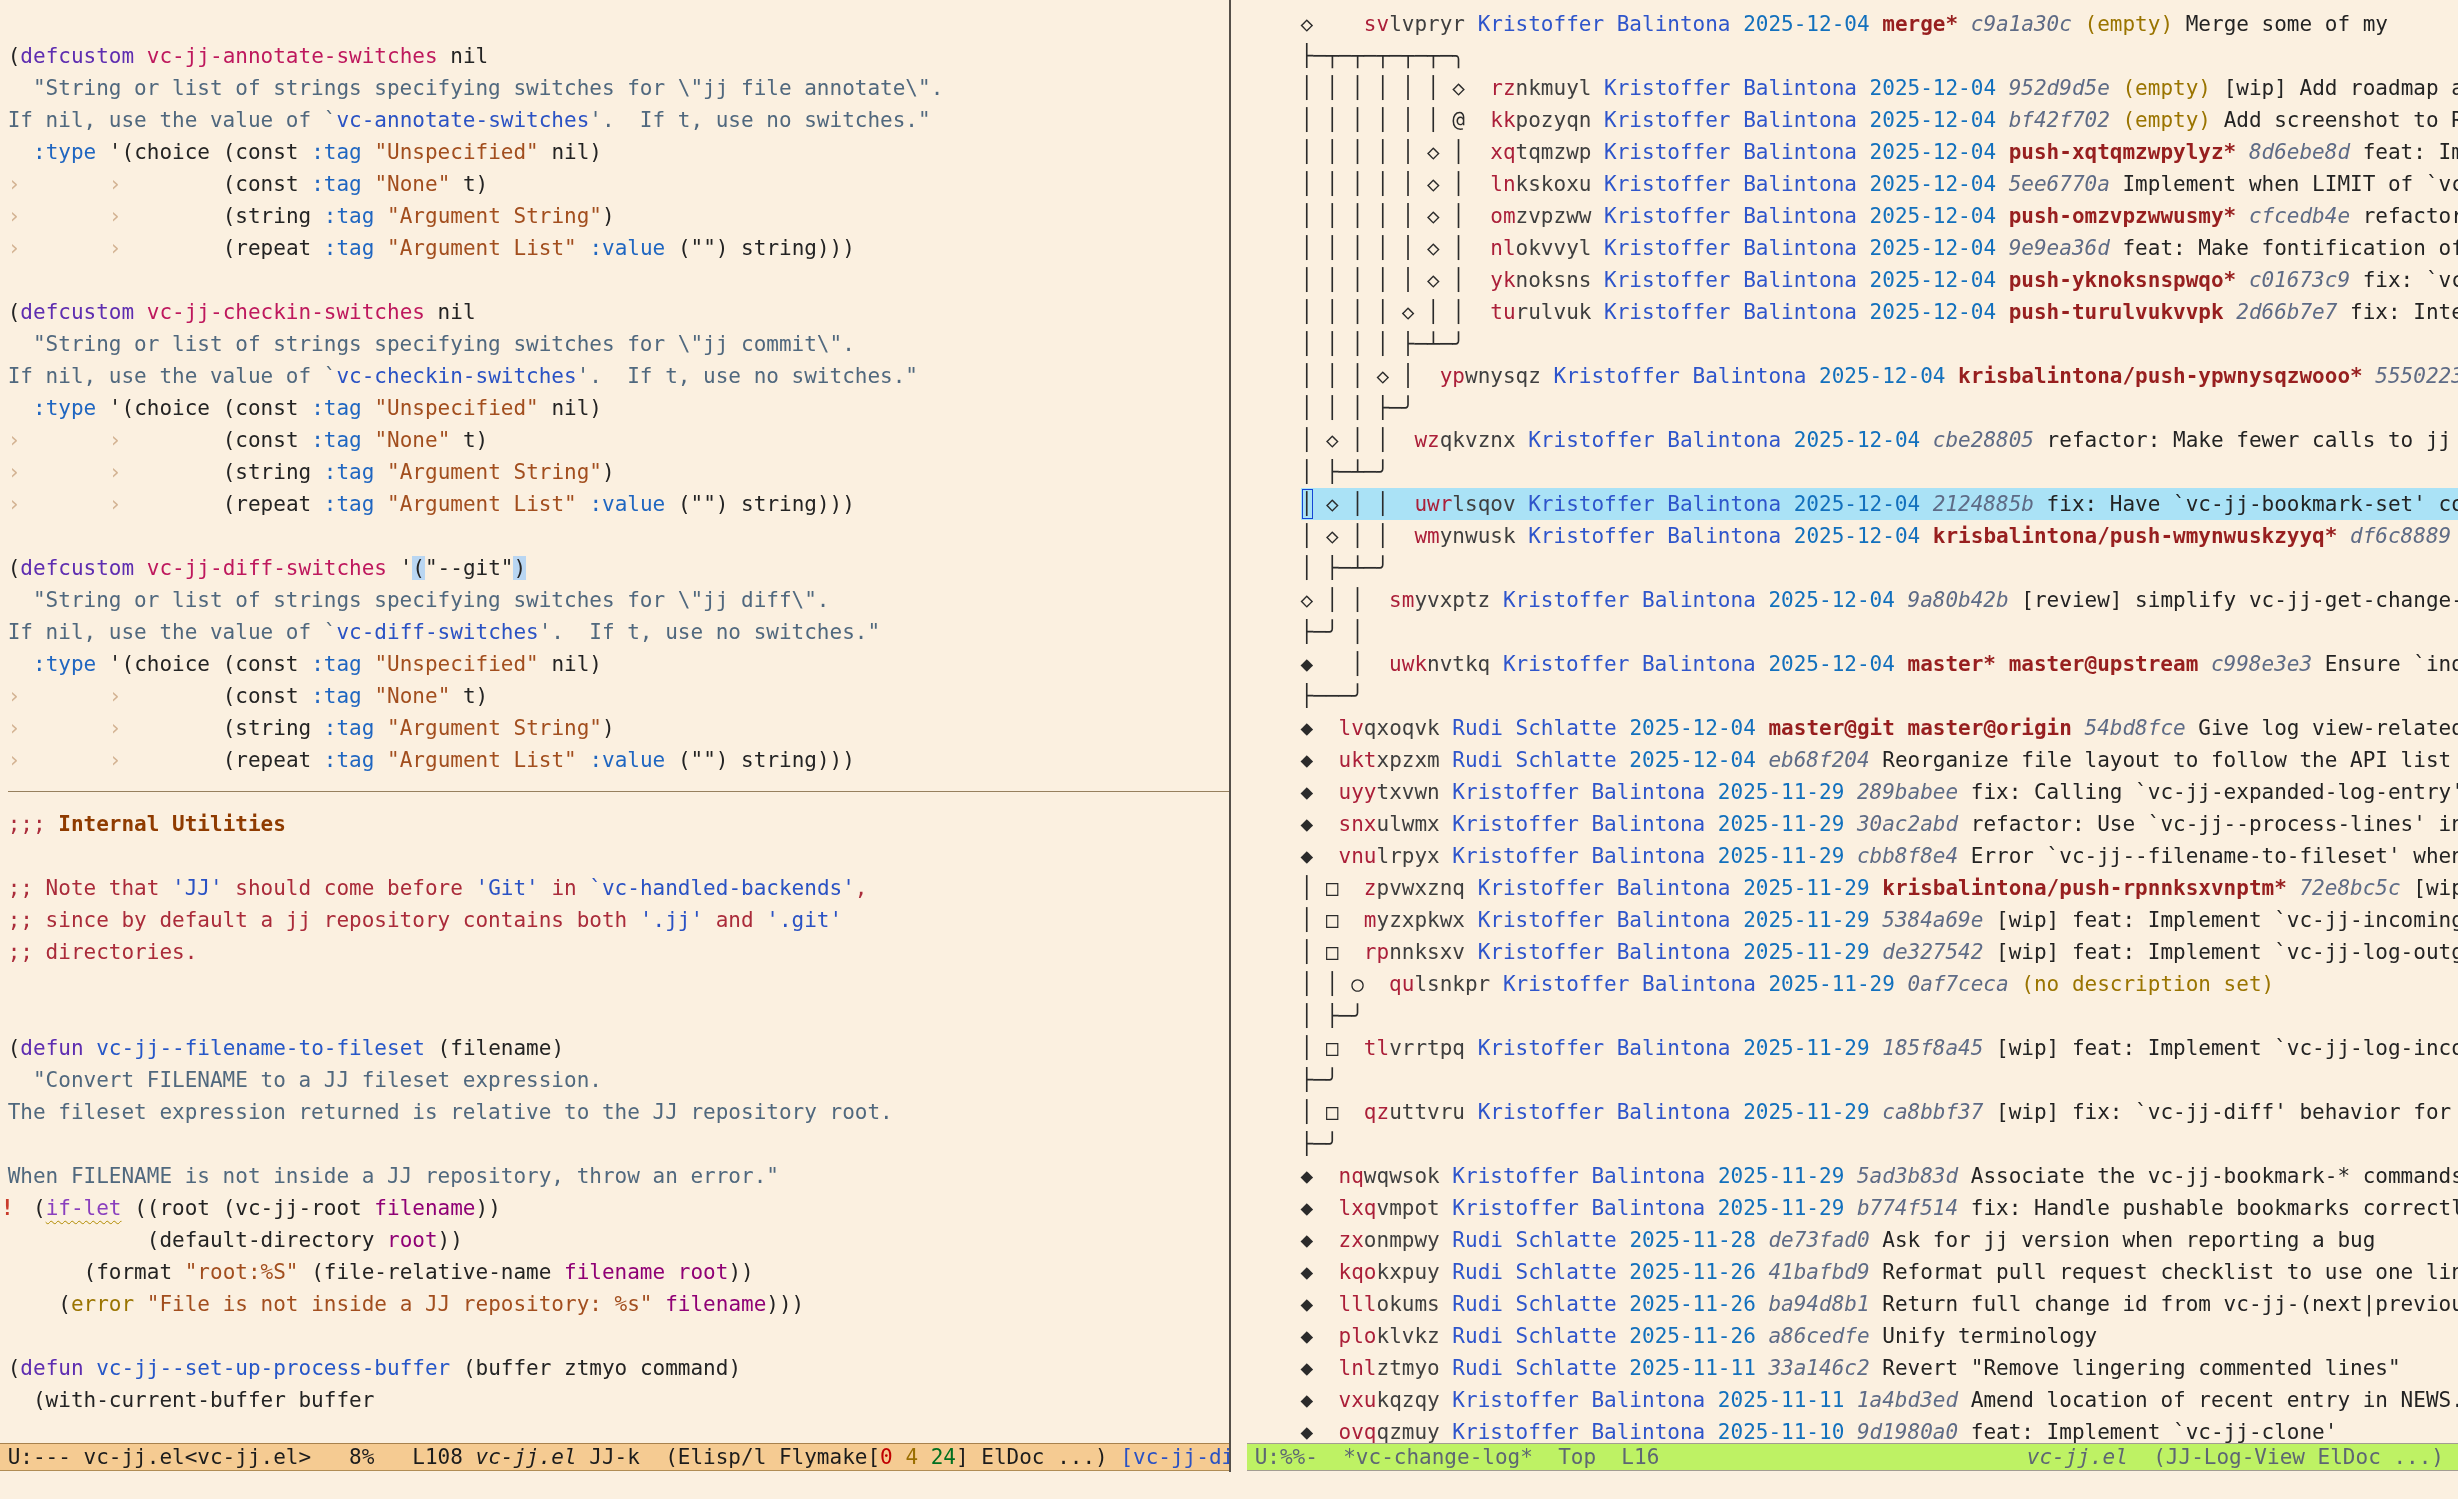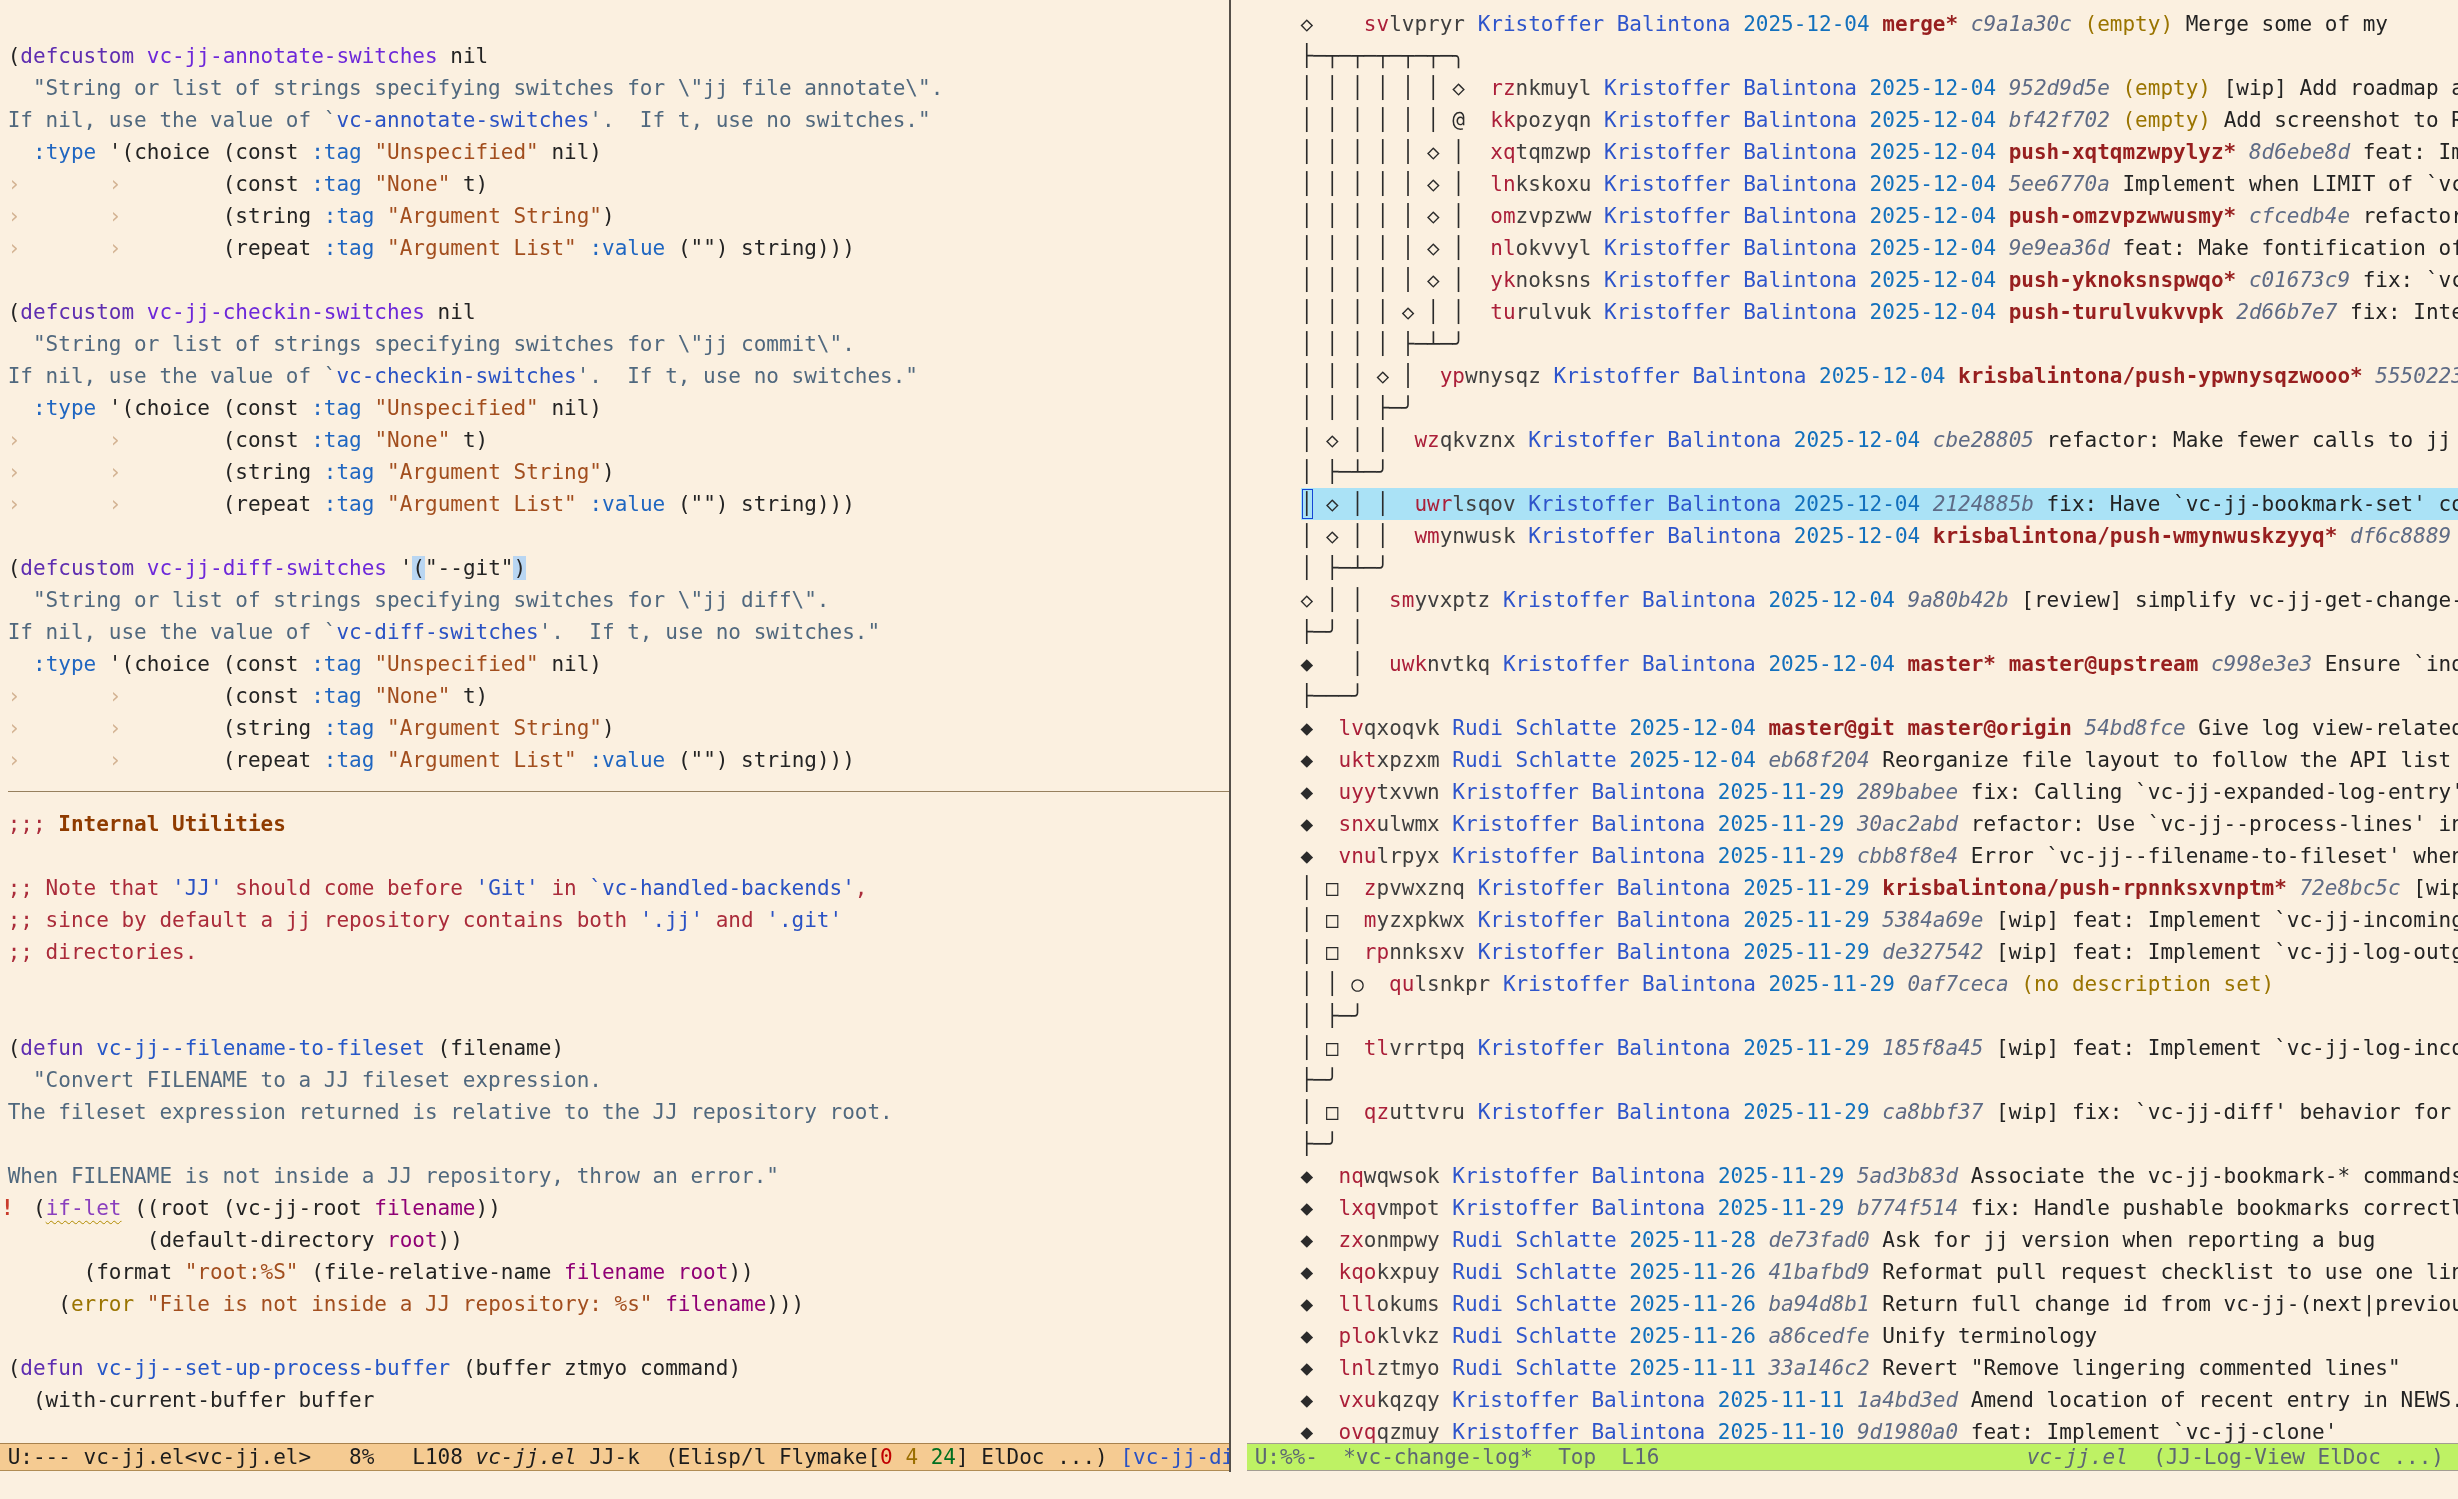--- a/index.html
+++ b/index.html
@@ -12,21 +12,21 @@
   #left-pane{left:0;width:1229px}
   #right-pane{left:1291px;width:1372px}
   #divider{position:absolute;left:1229px;top:0;width:1.9px;height:1472px;background:#55504a}
   #left-content{padding:7.7px 0 0 7.7px}
   #right-content{padding:7.7px 0 0 9.6px}
   .line,.lrow{height:32px;line-height:32px;white-space:pre;position:relative}
   .lrow.hl{background:#aae2f6}
   
   .sg-p{color:#232323}
   .sg-k{color:#5e2db0}
-  .sg-n{color:#6d28d9}
+  .sg-n{color:#be185d}
   .sg-f{color:#2657c8}
   .sg-d{color:#50687e}
   .sg-s{color:#a24e1e}
   .sg-b{color:#1f66c1}
   .sg-l{color:#2a52c4}
   .sg-c{color:#aa2b3a}
   .sg-g{color:#9a7400}
   .sg-v{color:#8f0075}
   .sg-t{color:#0e6e8e}
   .sg-h{color:#8f3b00;font-weight:bold}

